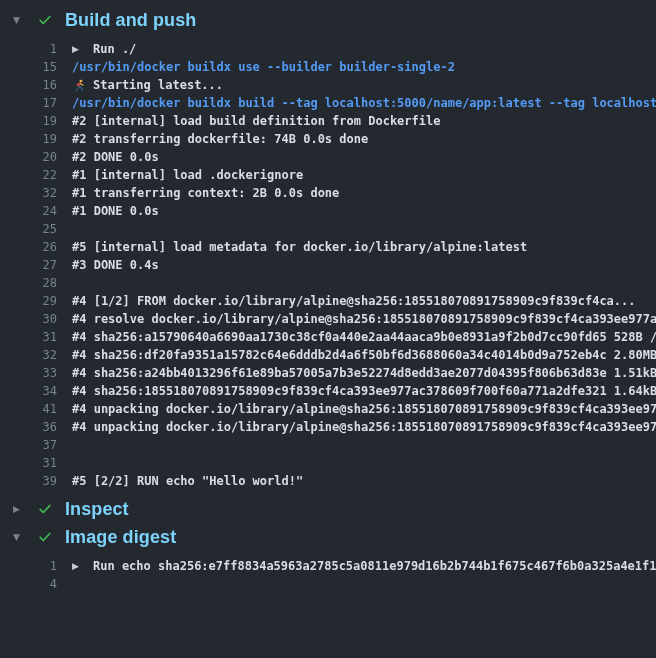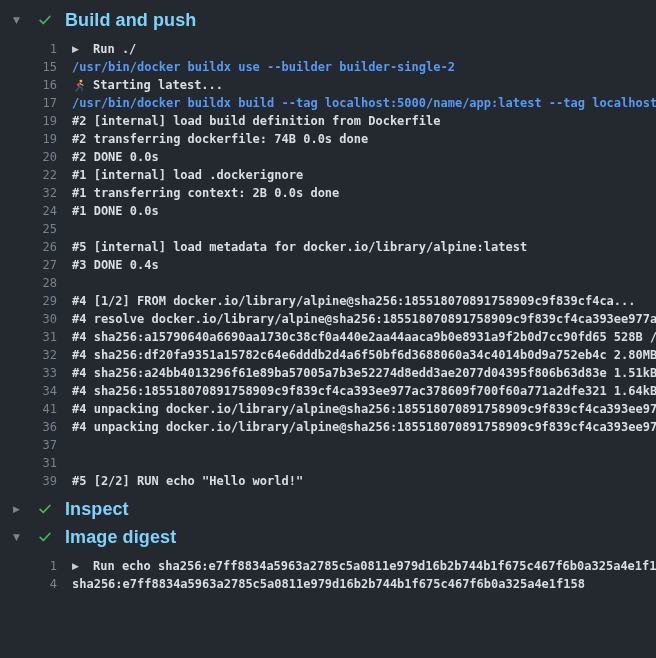--- a/index.html
+++ b/index.html
@@ -157,16 +157,16 @@
         <span class="tri">▼</span>
         <span class="chk">
           <svg width="14" height="14" viewBox="0 0 16 16">
             <path d="M2.5 8.5 L6 12 L13.5 4" fill="none" stroke="#3fb950" stroke-width="2" stroke-linecap="round" stroke-linejoin="round"></path>
           </svg>
         </span>
         <span class="section-title">Image digest</span>
       </div>
       <div class="lines">
         <div class="line"><a class="num">1</a><div class="content"><span class="play">▶</span><span class="txt">Run echo sha256:e7ff8834a5963a2785c5a0811e979d16b2b744b1f675c467f6b0a325a4e1f158</span></div></div>
-        <div class="line"><a class="num">4</a><div class="content"><span class="txt">sha256:e7ff8834a5963a2785c5a0811e979d16b2b744b1f675c467f6b0a325a4e1f158</span></div></div>
+        <div class="line"><a class="num">4</a></div>
       </div>
     </div>
   </div>
 
 </body></html>

